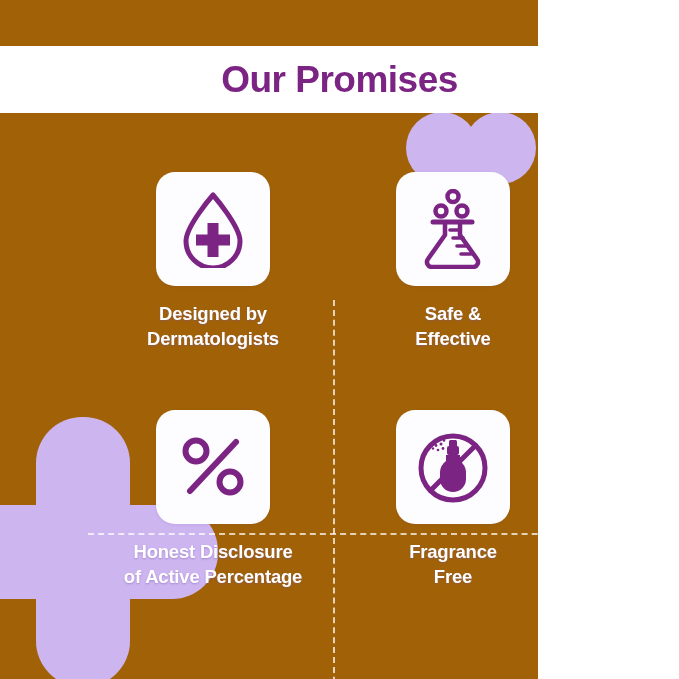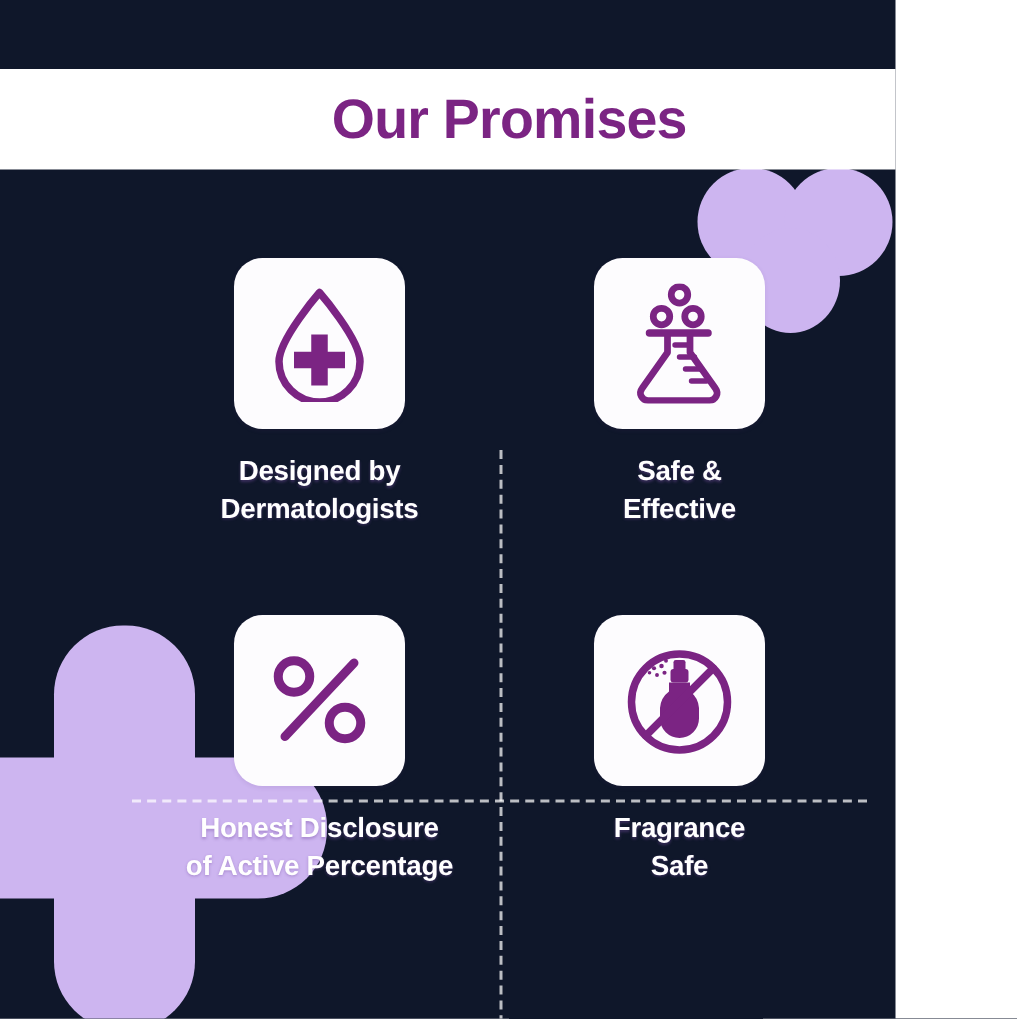--- a/index.html
+++ b/index.html
@@ -4,22 +4,22 @@
 <style>
   * { margin:0; padding:0; box-sizing:border-box; }
 
   html, body {
     width:679px; height:679px;
     font-family:"Liberation Sans", sans-serif;
   }
 
   #page {
     position:relative;
-    width:597px; height:679px;
-    background:#0f172a;
+    width:538px; height:679px;
+    background:#a16207;
     overflow:hidden;
   }
 
   
   .deco { position:absolute; pointer-events:none; }
 
   .deco-tr { top:112px; right:-18px; width:150px; height:120px; }
   .deco-tr .lobe {
     position:absolute; background:#cdb5f0; border-radius:50%;
   }
@@ -182,17 +182,17 @@
             <circle cx="20" cy="21.5" r="1.2"></circle>
             <circle cx="31" cy="13.5" r="1.3"></circle>
             <circle cx="26" cy="12.5" r="1.2"></circle>
           </g>
 
           <circle cx="40" cy="41" r="32" fill="none" stroke="#7b2483" stroke-width="5"></circle>
           <line x1="17.5" y1="63.5" x2="62.5" y2="18.5" stroke="#7b2483" stroke-width="5" stroke-linecap="round"></line>
         </svg>
       </div>
       <div class="cell-label">Fragrance
-Safe</div>
+Free</div>
     </div>
 
   </div>
 </div>
 
 </body></html>

